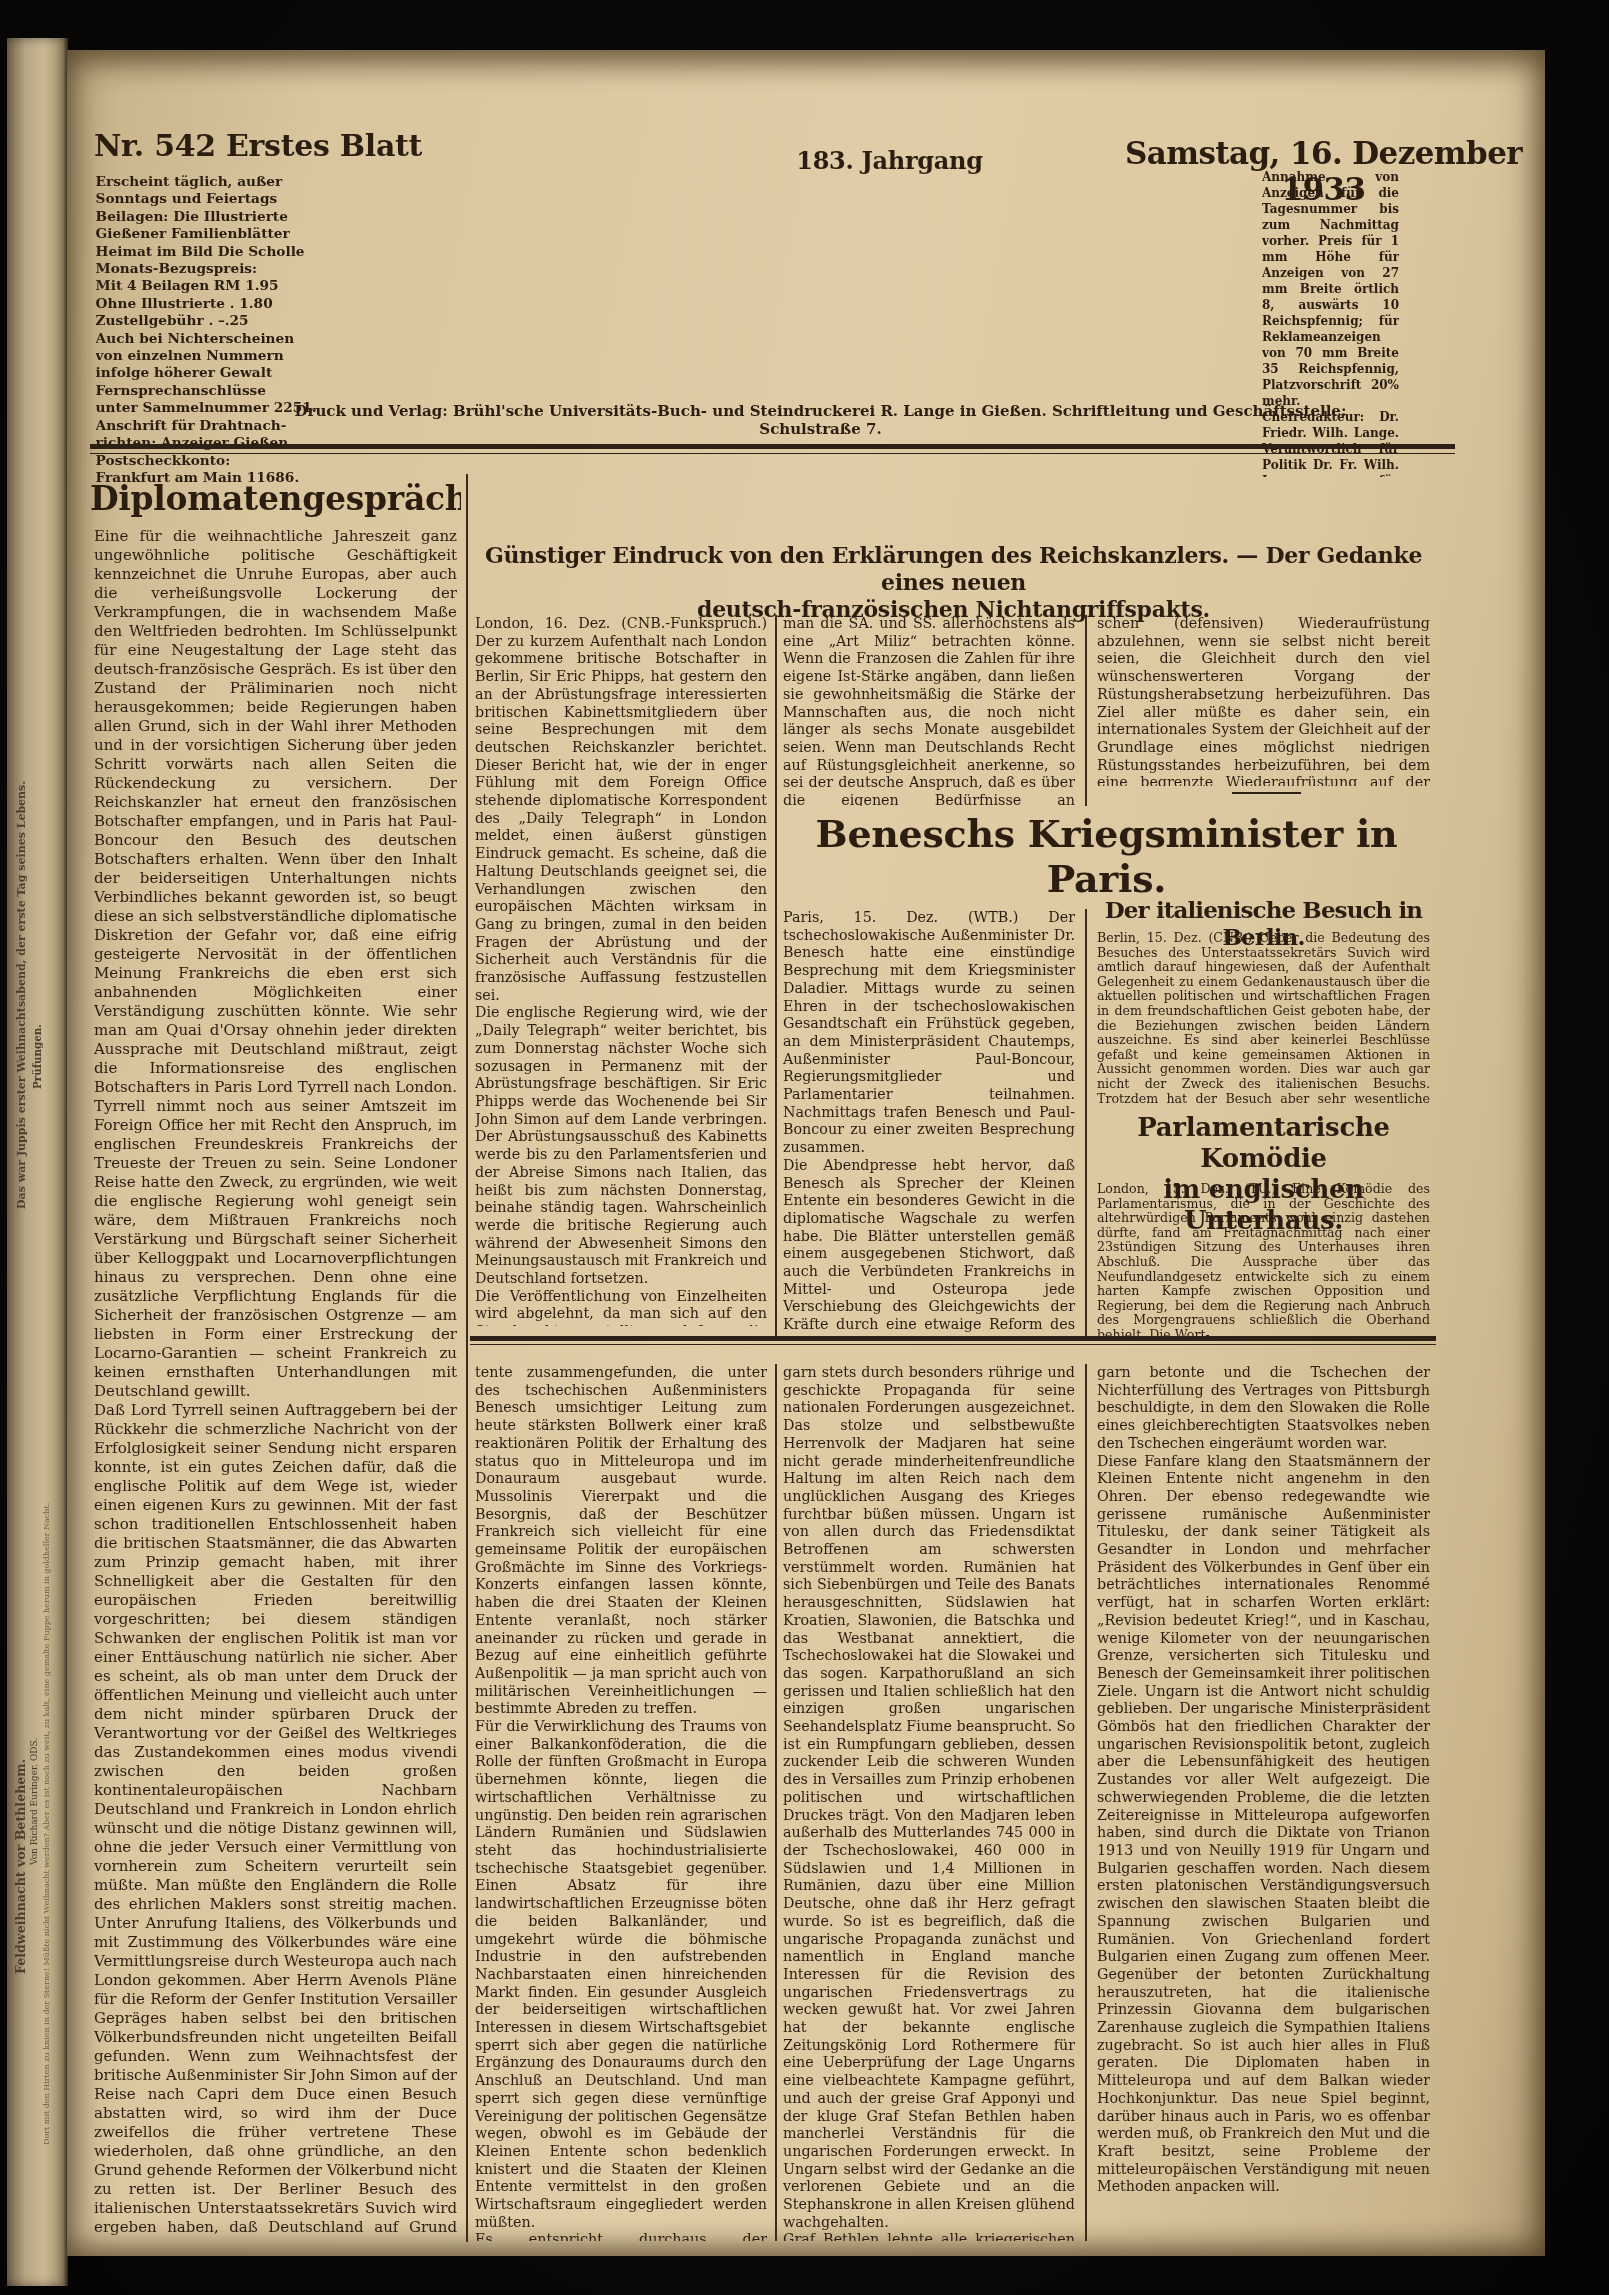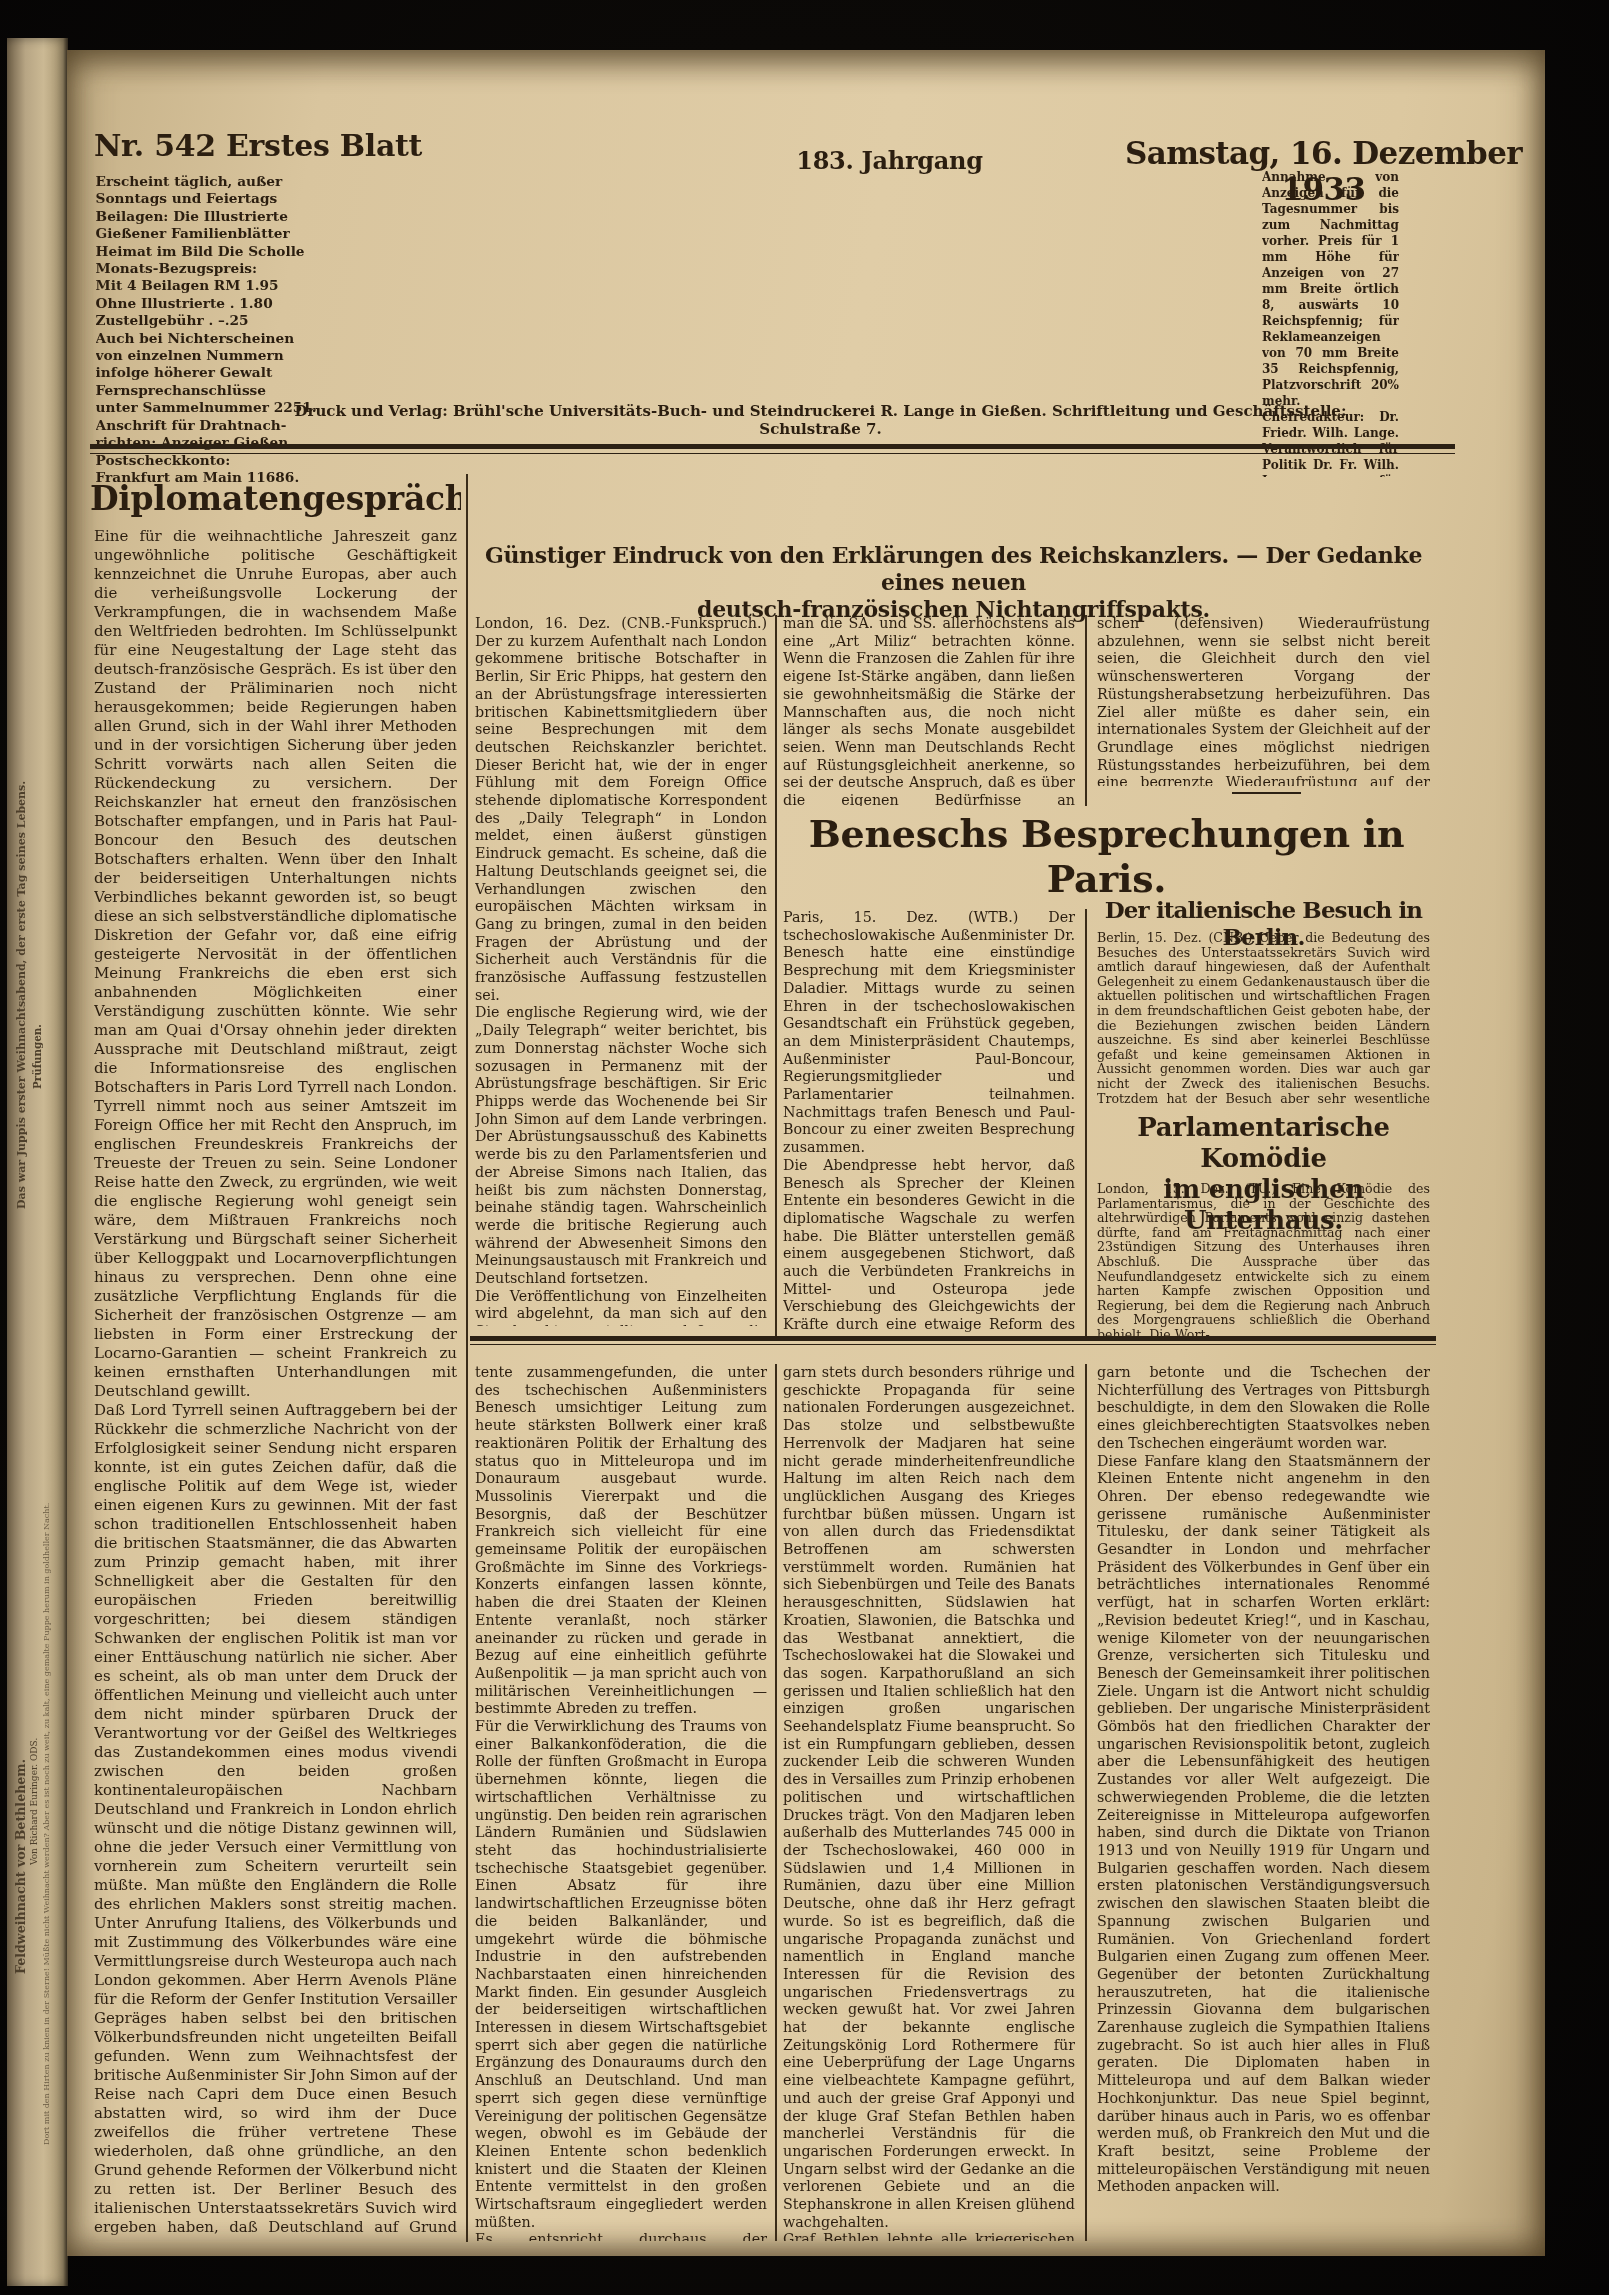--- a/index.html
+++ b/index.html
@@ -75,21 +75,21 @@
     <div class="col" style="left:408px;top:565px;width:292px;height:711px;font-size:14.3px;line-height:17.7px;">London, 16. Dez. (CNB.-Funkspruch.) Der zu kurzem Aufenthalt nach London gekommene britische Botschafter in Berlin, Sir Eric Phipps, hat gestern den an der Abrüstungsfrage interessierten britischen Kabinettsmitgliedern über seine Besprechungen mit dem deutschen Reichskanzler berichtet. Dieser Bericht hat, wie der in enger Fühlung mit dem Foreign Office stehende diplomatische Korrespondent des „Daily Telegraph“ in London meldet, einen äußerst günstigen Eindruck gemacht. Es scheine, daß die Haltung Deutschlands geeignet sei, die Verhandlungen zwischen den europäischen Mächten wirksam in Gang zu bringen, zumal in den beiden Fragen der Abrüstung und der Sicherheit auch Verständnis für die französische Auffassung festzustellen sei.
 Die englische Regierung wird, wie der „Daily Telegraph“ weiter berichtet, bis zum Donnerstag nächster Woche sich sozusagen in Permanenz mit der Abrüstungsfrage beschäftigen. Sir Eric Phipps werde das Wochenende bei Sir John Simon auf dem Lande verbringen. Der Abrüstungsausschuß des Kabinetts werde bis zu den Parlamentsferien und der Abreise Simons nach Italien, das heißt bis zum nächsten Donnerstag, beinahe ständig tagen. Wahrscheinlich werde die britische Regierung auch während der Abwesenheit Simons den Meinungsaustausch mit Frankreich und Deutschland fortsetzen.
 Die Veröffentlichung von Einzelheiten wird abgelehnt, da man sich auf den Standpunkt stellt, daß die Verantwortung zunächst bei den Regierungen liegt und nicht in Form ausführlicher Presseinformationen auf die Oeffentlichkeit abgewälzt werden kann. Mehrere Blätter begrüßen den Gedanken eines neuen Nichtangriffspaktes zwischen Deutschland und seinen Nachbarn. Ein derartiger Pakt habe gerade als die Wiederholung von Locarno ausgezeichnete Bedeutung. „Daily Telegraph“ erklärt, daß nur zwischen einem vertraglich gesicherten System regulierter Rüstungen und einem Chaos ungeregelter Aufrüstung zu wählen sei.
 Die „Times“ geht auf die französischen Befürchtungen über die angebliche Wiederaufrüstung Deutschlands ein und schreibt, daß</div>
     <div class="rule-v" style="left:708px;top:565px;height:721px;"></div>
     <div class="col" style="left:716px;top:565px;width:292px;height:191px;font-size:14.3px;line-height:17.7px;">man die SA. und SS. allerhöchstens als eine „Art Miliz“ betrachten könne. Wenn die Franzosen die Zahlen für ihre eigene Ist-Stärke angäben, dann ließen sie gewohnheitsmäßig die Stärke der Mannschaften aus, die noch nicht länger als sechs Monate ausgebildet seien. Wenn man Deutschlands Recht auf Rüstungsgleichheit anerkenne, so sei der deutsche Anspruch, daß es über die eigenen Bedürfnisse an Verteidigungswaffen selbst entscheiden solle, durchaus gerechtfertigt und könne nicht bestritten werden. Für die anderen Länder sei es kaum möglich, Verhandlungen auf der Grundlage der deut-</div>
     <div class="rule-v" style="left:1018px;top:565px;height:191px;"></div>
     <div class="col" style="left:1030px;top:565px;width:333px;height:171px;font-size:14.3px;line-height:17.7px;">schen (defensiven) Wiederaufrüstung abzulehnen, wenn sie selbst nicht bereit seien, die Gleichheit durch den viel wünschenswerteren Vorgang der Rüstungsherabsetzung herbeizuführen. Das Ziel aller müßte es daher sein, ein internationales System der Gleichheit auf der Grundlage eines möglichst niedrigen Rüstungsstandes herbeizuführen, bei dem eine begrenzte Wiederaufrüstung auf der einen Seite durch drastische Rüstungsverminderung auf der anderen Seite gutgemacht würde.</div>
     <div class="rule-h" style="left:1165px;top:742px;width:69px;height:1.7px;"></div>
 
-    <div class="boxtxt ctr frak" style="left:714px;top:761px;width:651px;font-size:38px;">Beneschs Besprechungen in Paris.</div>
+    <div class="boxtxt ctr frak" style="left:714px;top:761px;width:651px;font-size:38px;">Beneschs Kriegsminister in Paris.</div>
     <div class="col" style="left:716px;top:859px;width:292px;height:427px;font-size:14.3px;line-height:17.7px;">Paris, 15. Dez. (WTB.) Der tschechoslowakische Außenminister Dr. Benesch hatte eine einstündige Besprechung mit dem Kriegsminister Daladier. Mittags wurde zu seinen Ehren in der tschechoslowakischen Gesandtschaft ein Frühstück gegeben, an dem Ministerpräsident Chautemps, Außenminister Paul-Boncour, Regierungsmitglieder und Parlamentarier teilnahmen. Nachmittags trafen Benesch und Paul-Boncour zu einer zweiten Besprechung zusammen.
 Die Abendpresse hebt hervor, daß Benesch als Sprecher der Kleinen Entente ein besonderes Gewicht in die diplomatische Wagschale zu werfen habe. Die Blätter unterstellen gemäß einem ausgegebenen Stichwort, daß auch die Verbündeten Frankreichs in Mittel- und Osteuropa jede Verschiebung des Gleichgewichts der Kräfte durch eine etwaige Reform des Völkerbundes kategorisch ablehnen müßten. „Intransigeant“ erklärt, daß Dr. Benesch gegen jede Herauslösung des Versailler Vertrages aus dem Rahmen des Völkerbundpaktes sei. „Temps“ sagt, er habe von Dr. Benesch folgende Erklärung erhalten: „Für uns kommt nur der Völkerbund in seiner jetzigen Form in Betracht. Wollte man ihn anrühren, dann würde nichts mehr übrig bleiben.“</div>
     <div class="rule-v" style="left:1018px;top:859px;height:427px;"></div>
 
     <div class="boxtxt ctr frak" style="left:1028px;top:846px;width:337px;font-size:23px;letter-spacing:-0.9px;">Der italienische Besuch in Berlin.</div>
     <div class="col" style="left:1030px;top:881px;width:333px;height:175px;font-size:12.6px;line-height:14.6px;">Berlin, 15. Dez. (CNB.) Ueber die Bedeutung des Besuches des Unterstaatssekretärs Suvich wird amtlich darauf hingewiesen, daß der Aufenthalt Gelegenheit zu einem Gedankenaustausch über die aktuellen politischen und wirtschaftlichen Fragen in dem freundschaftlichen Geist geboten habe, der die Beziehungen zwischen beiden Ländern auszeichne. Es sind aber keinerlei Beschlüsse gefaßt und keine gemeinsamen Aktionen in Aussicht genommen worden. Dies war auch gar nicht der Zweck des italienischen Besuchs. Trotzdem hat der Besuch aber sehr wesentliche Bedeutung gehabt, da er die Parallelität der beiderseitigen Interessen und Aktionen aufzeigte.</div>
 
     <div class="boxtxt ctr frak" style="left:1030px;top:1062px;width:333px;font-size:26px;line-height:31px;white-space:pre-line;">Parlamentarische Komödie
 im englischen Unterhaus.</div>
     <div class="col" style="left:1030px;top:1132px;width:333px;height:154px;font-size:12.6px;line-height:14.6px;">London, 15. Dez. (TU.) Eine Komödie des Parlamentarismus, die in der Geschichte des altehrwürdigen Parlaments wohl einzig dastehen dürfte, fand am Freitagnachmittag nach einer 23stündigen Sitzung des Unterhauses ihren Abschluß. Die Aussprache über das Neufundlandgesetz entwickelte sich zu einem harten Kampfe zwischen Opposition und Regierung, bei dem die Regierung nach Anbruch des Morgengrauens schließlich die Oberhand behielt. Die Wort-</div>

